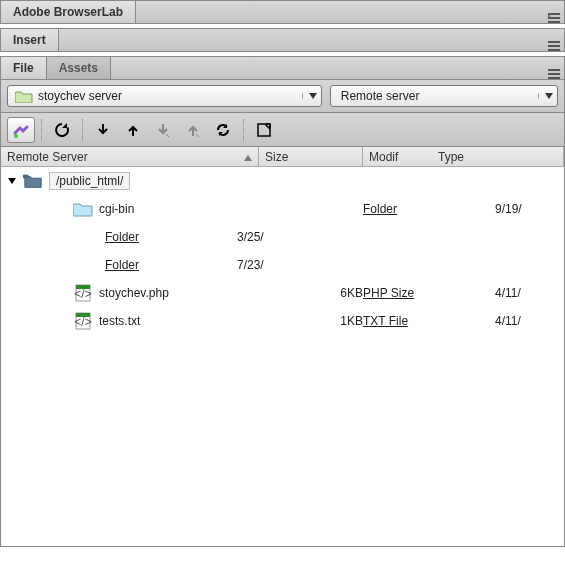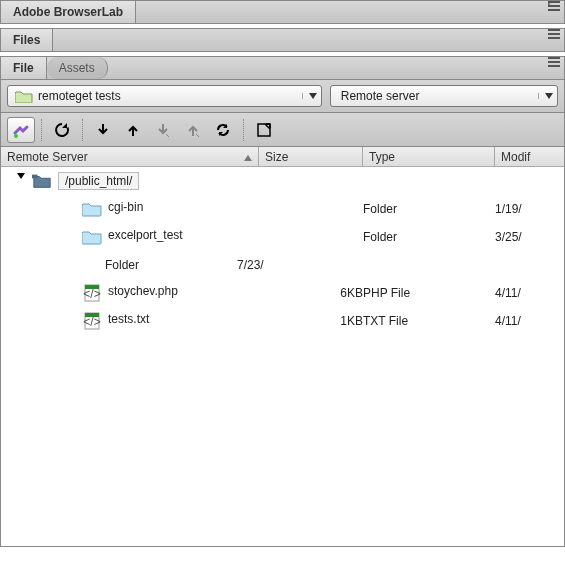--- a/index.html
+++ b/index.html
@@ -3,37 +3,36 @@
 <meta charset="utf-8">
 <style>
 * { box-sizing: border-box; margin: 0; padding: 0; font-family: "Lucida Grande", Arial, sans-serif; font-size: 12px; }
 body { background: #fff; width: 565px; height: 579px; overflow: hidden; }
 
 .panel-bar {
   background: linear-gradient(#d8d8d8, #c4c4c4);
   border: 1px solid #888;
   height: 24px;
   display: flex;
-  align-items: flex-start;
+  align-items: flex-end;
 }
 .panel-tab {
   background: linear-gradient(#e4e4e4, #cecece);
   border-right: 1px solid #888;
   padding: 0 12px;
   height: 100%;
   display: flex;
   align-items: center;
   font-weight: bold;
   color: #333;
 }
 .panel-tab.inactive {
   background: linear-gradient(#c8c8c8, #b8b8b8);
-  font-weight: normal;
+  font-weight: bold;
   color: #555;
-  border-radius: 10px;
 }
 .panel-menu {
   margin-left: auto;
   width: 20px;
   display: flex;
   align-items: center;
   justify-content: center;
   cursor: pointer;
 }
 .panel-menu svg { width: 12px; height: 10px; }
@@ -126,23 +125,23 @@
   height: 380px;
   background: #fff;
   overflow: hidden;
 }
 .row {
   display: flex;
   height: 28px;
   align-items: center;
   color: #222;
 }
-.cell-name { width: 258px; display: flex; align-items: flex-start; gap: 6px; padding-left: 15px; }
+.cell-name { width: 258px; display: flex; align-items: center; gap: 6px; padding-left: 6px; }
 .cell-size { width: 104px; text-align: right; }
-.cell-type { width: 132px; }
+.cell-type { width: 132px; text-decoration: underline; }
 .cell-mod  { flex: 1; }
 .indent { display: inline-block; }
 .toggle { width: 10px; display:flex; align-items:center; justify-content:center; cursor:pointer; }
 .icon { width: 20px; height: 18px; display:flex; align-items:center; justify-content:center; }
 .path-box {
   background: #f4f4f4;
   border: 1px solid #bbb;
   padding: 1px 6px;
 }
 .sort-arrow { margin-left: auto; }
@@ -157,21 +156,21 @@
   <div class="panel-menu">
     <svg viewBox="0 0 12 10">
         <path d="M0 0h12v2H0zM0 4h12v2H0zM0 8h12v2H0z" fill="#555"></path>
         <path d="M3 2l3 1 -3 1z" fill="#555" transform="translate(-3,0)"></path>
       </svg>
   </div>
 </div>
 
 <div class="panel-bar" style="margin-top:4px">
   <div class="panel-tab">
-    <span>Files</span>
+    <span>Insert</span>
   </div>
   <div class="panel-menu">
     <svg viewBox="0 0 12 10">
         <path d="M0 0h12v2H0zM0 4h12v2H0zM0 8h12v2H0z" fill="#555"></path>
       </svg>
   </div>
 </div>
 
 <div class="panel-bar" style="margin-top:4px">
   <div class="panel-tab">
@@ -187,21 +186,21 @@
   </div>
 </div>
 
 <div class="site-row">
   <div class="dropdown" style="flex:1.4">
     <span class="icon">
       <svg width="18" height="14" viewBox="0 0 18 14">
           <path d="M1 3h5l2 2h9v8a1 1 0 0 1-1 1H1a1 1 0 0 1-1-1V4z" fill="#cfe8b0" stroke="#7a9a5a"></path>
         </svg>
     </span>
-    <span class="dd-label">remoteget tests</span>
+    <span class="dd-label">stoychev server</span>
     <span class="dd-arrow">
         <svg viewBox="0 0 8 6">
           <path d="M0 0h8L4 6z" fill="#333"></path>
         </svg>
       </span>
   </div>
   <div class="dropdown" style="flex:1">
     <span class="dd-label">Remote server</span>
     <span class="dd-arrow">
         <svg viewBox="0 0 8 6">
@@ -266,25 +265,25 @@
 <div class="headers">
   <div class="hcol name">
     <span>Remote Server</span>
     <span class="sort-arrow"><svg width="8" height="6" viewBox="0 0 8 6">
           <path d="M4 0L8 6H0z" fill="#777"></path>
         </svg></span>
   </div>
   <div class="hcol size">
     <span>Size</span>
   </div>
+  <div class="hcol mod">
+    <span>Modif</span>
+  </div>
   <div class="hcol type">
     <span>Type</span>
-  </div>
-  <div class="hcol mod">
-    <span>Modif</span>
   </div>
 </div>
 
 <div class="tree">
 
   <div class="row">
     <div class="cell-name">
       <span class="toggle">
           <svg width="8" height="8" viewBox="0 0 8 8">
             <path d="M0 1h8L4 7z" fill="#000"></path>
@@ -310,34 +309,24 @@
       <span class="toggle"></span>
       <span class="icon">
             <svg width="20" height="16" viewBox="0 0 20 16">
               <path d="M1 3h6l2 2h10v9a1 1 0 0 1-1 1H1a1 1 0 0 1-1-1V4z" fill="#bfe4f5" stroke="#6aa0c0"></path>
             </svg>
           </span>
       <span>cgi-bin</span>
     </div>
     <div class="cell-size"></div>
     <div class="cell-type">Folder</div>
-    <div class="cell-mod">1/19/</div>
-  </div>
-
-  <div class="row">
-    <div class="cell-name">
-      <span class="indent" style="width:44px"></span>
-      <span class="toggle"></span>
-      <span class="icon">
-            <svg width="20" height="16" viewBox="0 0 20 16">
-              <path d="M1 3h6l2 2h10v9a1 1 0 0 1-1 1H1a1 1 0 0 1-1-1V4z" fill="#bfe4f5" stroke="#6aa0c0"></path>
-            </svg>
-          </span>
-      <span>excelport_test</span>
-    </div>
+    <div class="cell-mod">9/19/</div>
+  </div>
+
+  <div class="row">
     <div class="cell-size"></div>
     <div class="cell-type">Folder</div>
     <div class="cell-mod">3/25/</div>
   </div>
 
   <div class="row">
     <div class="cell-size"></div>
     <div class="cell-type">Folder</div>
     <div class="cell-mod">7/23/</div>
   </div>
@@ -349,21 +338,21 @@
       <span class="icon">
             <svg width="18" height="18" viewBox="0 0 18 18">
               <rect x="2" y="1" width="14" height="16" fill="#fff" stroke="#999"></rect>
               <rect x="2" y="1" width="14" height="4" fill="#2a8a2a"></rect>
               <text x="9" y="14" font-size="6" text-anchor="middle" fill="#555">&lt;/&gt;</text>
             </svg>
           </span>
       <span>stoychev.php</span>
     </div>
     <div class="cell-size">6KB</div>
-    <div class="cell-type">PHP File</div>
+    <div class="cell-type">PHP Size</div>
     <div class="cell-mod">4/11/</div>
   </div>
 
   <div class="row">
     <div class="cell-name">
       <span class="indent" style="width:44px"></span>
       <span class="toggle"></span>
       <span class="icon">
             <svg width="18" height="18" viewBox="0 0 18 18">
               <rect x="2" y="1" width="14" height="16" fill="#fff" stroke="#999"></rect>

